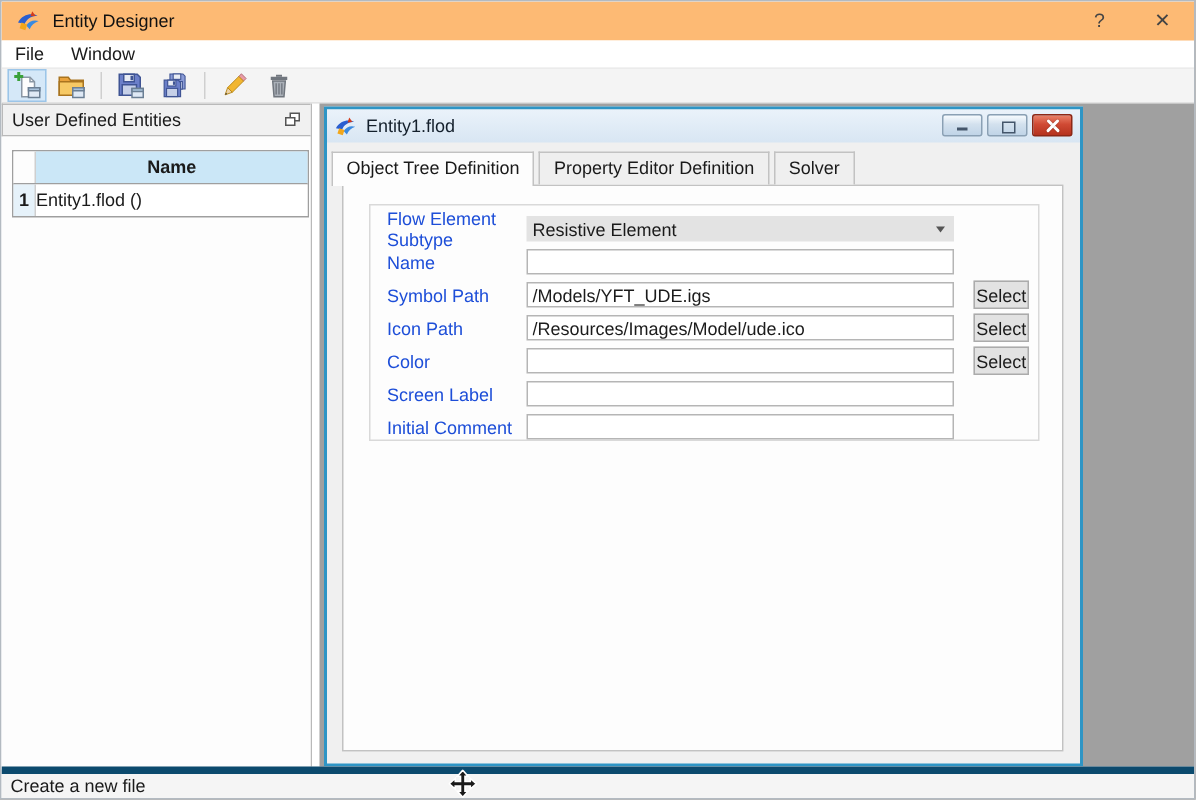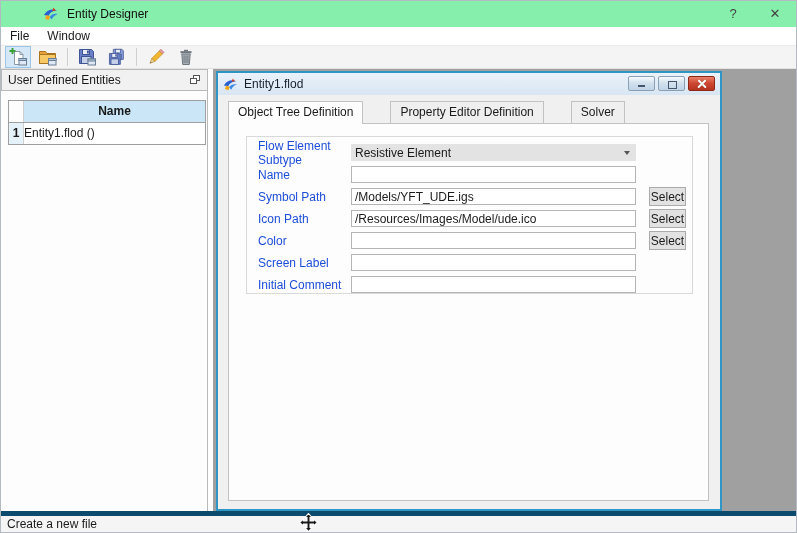--- a/index.html
+++ b/index.html
@@ -3,21 +3,21 @@
 <meta charset="utf-8">
 <style>
   * { margin:0; padding:0; box-sizing:border-box; }
   html,body { background:#888; }
   .app {
     position:relative; width:797px; height:533px; background:#ffffff;
     border:1px solid #b3bac1; overflow:hidden;
     font-family:"Liberation Sans", sans-serif; font-size:12px; color:#1a1a1a;
   }
   
-  .titlebar { position:absolute; top:0; left:0; right:0; height:26px; background:#86efac; display:flex; align-items:center;padding-left:32px; }
+  .titlebar { position:absolute; top:0; left:0; right:0; height:26px; background:#fdba74; display:flex; align-items:center; }
   .titlebar .app-ico { width:16px; height:16px; margin:0 8px 0 10px; }
   .titlebar .ttl { font-size:12px; color:#111; }
   .wctl { position:absolute; right:0; top:0; height:26px; display:flex; }
   .wbtn { width:42px; height:26px; background:none; border:none; font-family:"Liberation Sans",sans-serif;
           font-size:13px; color:#444; text-align:center; line-height:26px; cursor:default; }
   
   .menubar { position:absolute; top:26px; left:0; right:16px; height:18px; background:#fff; display:flex; align-items:center; }
   .menu-item { padding:0 9px; font-size:12px; color:#1a1a1a; }
   
   .toolbar { position:absolute; top:44px; left:0; right:0; height:24px; background:#f4f4f4;
@@ -56,21 +56,21 @@
           background:linear-gradient(#f7fbfe,#d3e1ee 45%,#c0d4e7); position:relative; padding:0; }
   .cbtn.min::after { content:""; position:absolute; left:9px; right:9px; bottom:3px; height:2px; background:#44566b; }
   .cbtn.max::after { content:""; position:absolute; left:9px; top:3.5px; width:7px; height:6px; border:1.5px solid #44566b; background:transparent; }
   .cbtn.cls { background:linear-gradient(#ea8169,#d04a34 45%,#b5331f); border-color:#8c2817; }
   .cbtn.cls::before, .cbtn.cls::after { content:""; position:absolute; left:50%; top:50%; width:11px; height:2.4px;
           background:#fff; border-radius:1px; box-shadow:0 0 1px rgba(0,0,0,.35); }
   .cbtn.cls::before { transform:translate(-50%,-50%) rotate(45deg); }
   .cbtn.cls::after  { transform:translate(-50%,-50%) rotate(-45deg); }
   .child-content { position:absolute; top:22px; left:0; right:0; bottom:0; }
   
-  .tabbar { position:absolute; left:10px; top:6px; display:flex; z-index:3;gap:24px; }
+  .tabbar { position:absolute; left:3px; top:6px; display:flex; z-index:3; }
   .tab { height:22px; padding:0 9px; line-height:21px; font-size:12px; background:#efefef;
          border:1px solid #c2c2c2; border-bottom:none; margin-right:3px; }
   .tab.active { background:#fdfdfd; height:23px; }
   .tabpage { position:absolute; left:10px; right:11px; top:28px; bottom:8px; background:#fdfdfd; border:1px solid #c2c2c2; }
   
   .groupbox { position:absolute; left:17px; top:12px; width:447px; height:158px; border:1px solid #d9d9d9;
               padding:7px 0 0 11px; }
   .frow { display:flex; align-items:center; height:17px; margin-bottom:5px; }
   .frow label { width:93px; flex:none; font-size:12px; color:#1d4ed8; }
   .tin { width:285px; height:17px; border:1px solid #b5b5b5; background:#fff; padding:0 3px;

